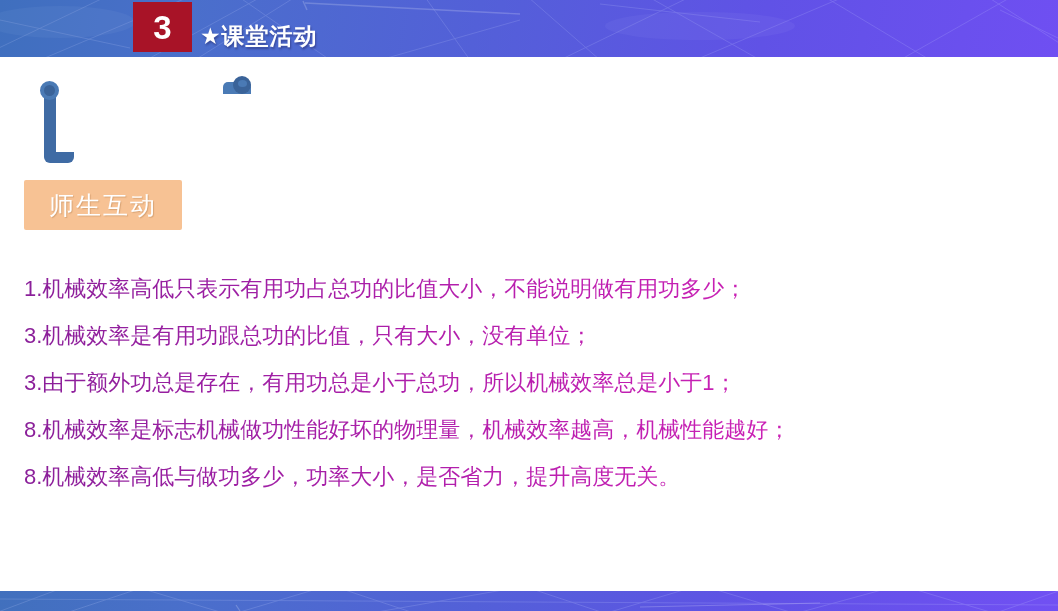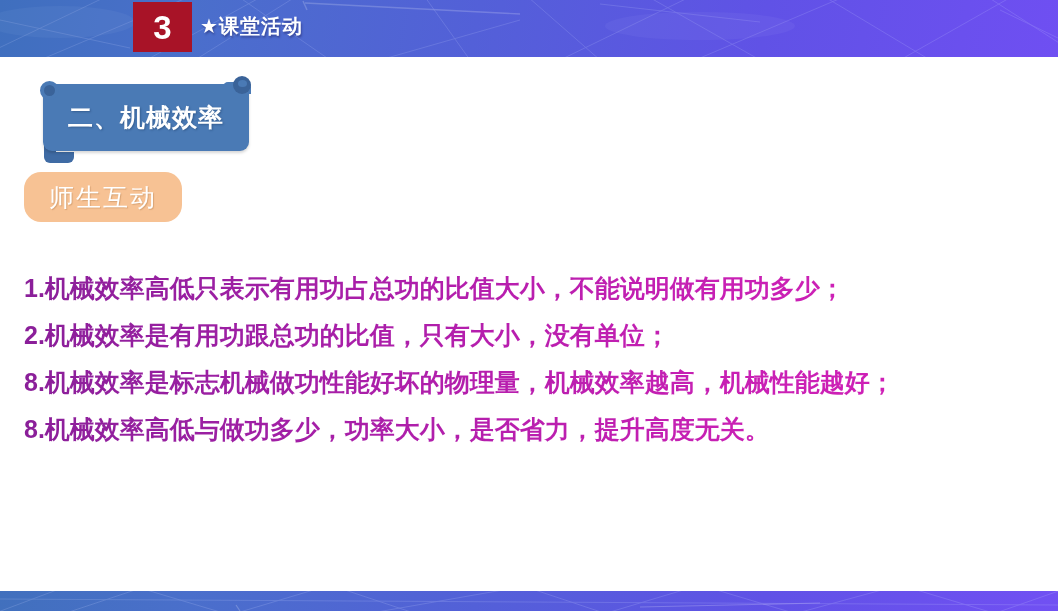--- a/index.html
+++ b/index.html
@@ -46,23 +46,23 @@
     font-weight: bold;
     display: flex;
     align-items: center;
     justify-content: center;
     line-height: 1;
     letter-spacing: 0;
   }
   .header-title {
     position: absolute;
     left: 200px;
-    top: 13px;
-    color: #ffffff;
-    font-size: 20px;
+    top: 21px;
+    color: #ffffff;
+    font-size: 23px;
     font-weight: bold;
     letter-spacing: 1px;
     text-shadow: 1px 2px 2px rgba(30,30,90,0.45);
     white-space: nowrap;
   }
 
   
   .scroll-wrap {
     position: absolute;
     left: 23px;
@@ -149,49 +149,49 @@
     width: 28px;
     height: 12px;
     background: #4a7ab5;
     border-radius: 5px 5px 0 0;
   }
 
   
   .pill-label {
     position: absolute;
     left: 24px;
-    top: 172px;
+    top: 180px;
     width: 158px;
     height: 50px;
     background: #f7c294;
-    border-radius: 17px;
+    border-radius: 2px;
     display: flex;
     align-items: center;
     justify-content: center;
   }
   .pill-label-text {
     color: #ffffff;
     font-size: 25px;
     letter-spacing: 2px;
     text-shadow: 1px 1px 1px rgba(160,110,60,0.35);
     white-space: nowrap;
   }
 
   
   .content-list {
     position: absolute;
     left: 24px;
     top: 265px;
     width: 1010px;
   }
   .content-line {
-    font-size: 25px;
+    font-size: 22px;
     line-height: 47px;
     white-space: nowrap;
-    font-weight: bold;
+    font-weight: normal;
     background: linear-gradient(90deg, #8a1f99 0%, #9e1fa4 22%, #b81eae 48%, #c820b4 70%, #d421b8 100%);
     -webkit-background-clip: text;
     background-clip: text;
     color: transparent;
     -webkit-text-fill-color: transparent;
   }
 
   
   .footer-bar {
     position: absolute;
@@ -238,36 +238,34 @@
     </g>
   </svg>
 
   <div class="num-badge">3</div>
   <div class="header-title">★课堂活动</div>
 </div>
 
 <div class="scroll-wrap">
   <div class="scroll-roll-left"></div>
   <div class="scroll-foot-left"></div>
-  <div class="scroll-body">
-    <span class="scroll-text">二、机械效率</span>
-  </div>
   <div class="scroll-tab-right"></div>
   <div class="scroll-curl-right"></div>
   <div class="scroll-curl-right-inner"></div>
   <div class="scroll-curl-left"></div>
 </div>
 
 <div class="pill-label">
   <span class="pill-label-text">师生互动</span>
 </div>
 
 <div class="content-list">
   <div class="content-line">1.机械效率高低只表示有用功占总功的比值大小，不能说明做有用功多少；</div>
-  <div class="content-line">2.机械效率是有用功跟总功的比值，只有大小，没有单位；</div>
+  <div class="content-line">3.机械效率是有用功跟总功的比值，只有大小，没有单位；</div>
+  <div class="content-line">3.由于额外功总是存在，有用功总是小于总功，所以机械效率总是小于1；</div>
   <div class="content-line">8.机械效率是标志机械做功性能好坏的物理量，机械效率越高，机械性能越好；</div>
   <div class="content-line">8.机械效率高低与做功多少，功率大小，是否省力，提升高度无关。</div>
 </div>
 
 <div class="footer-bar">
   <svg class="poly-texture" viewBox="0 0 1058 20" preserveAspectRatio="none">
     <g stroke="#cfd8ff" stroke-width="0.8" fill="none" opacity="0.6">
       <path d="M -10 24 L 70 -6"></path>
       <path d="M 60 24 L 150 -6"></path>
       <path d="M 130 -6 L 230 24"></path>

